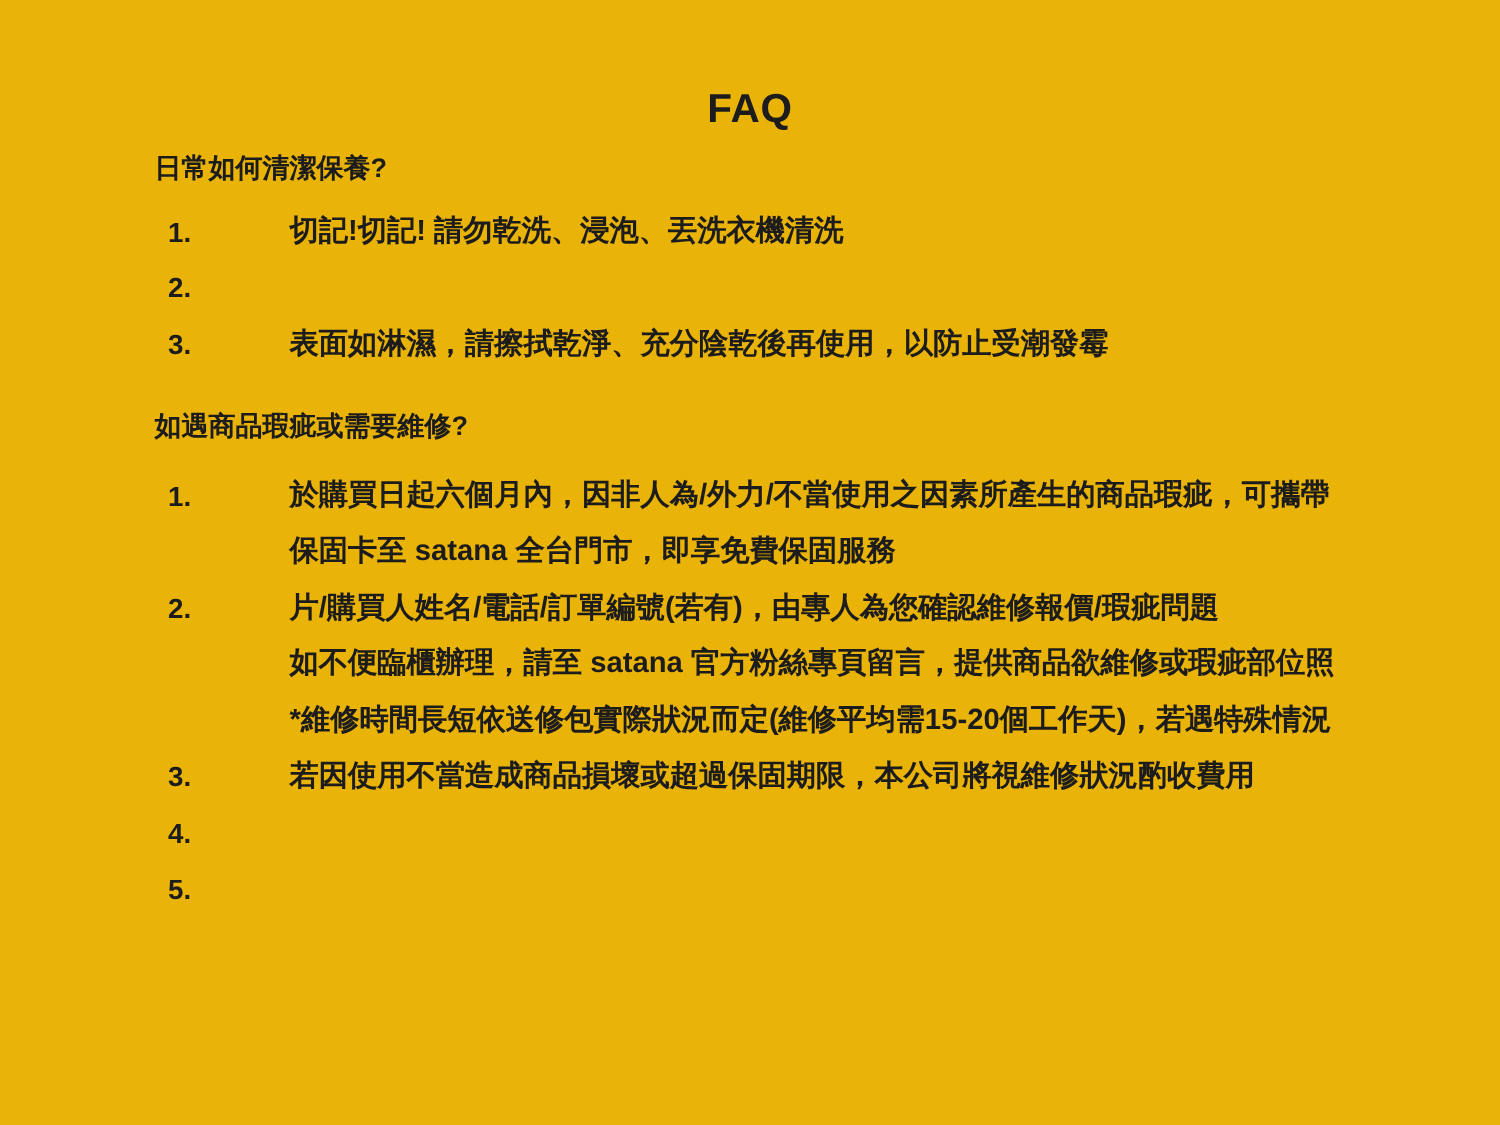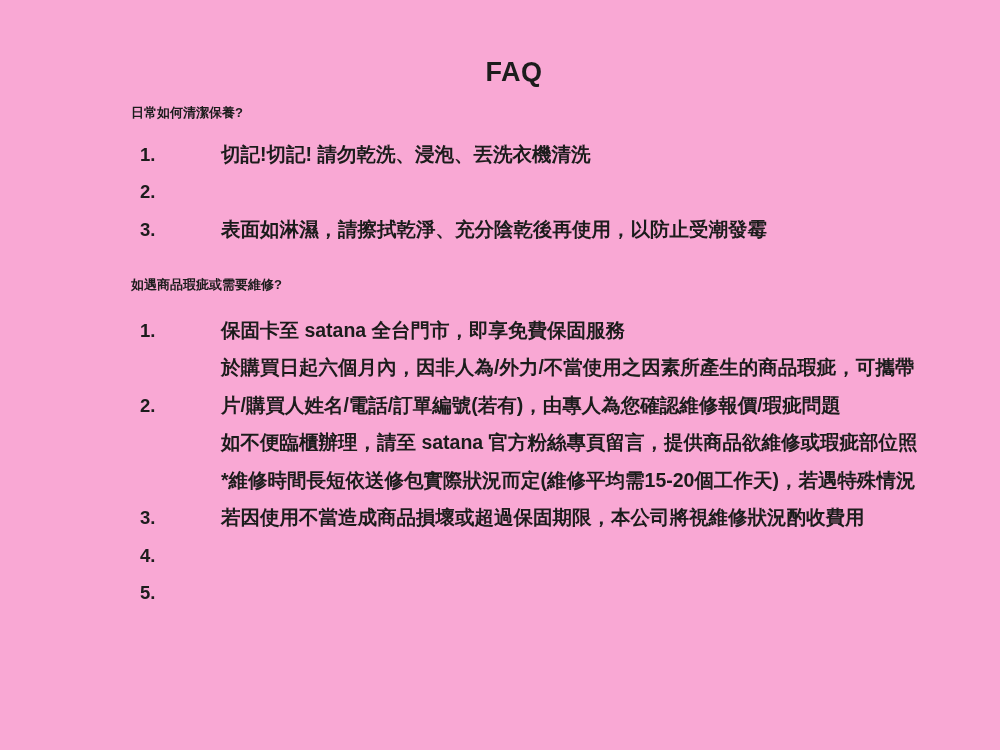--- a/index.html
+++ b/index.html
@@ -1,40 +1,39 @@
 <!DOCTYPE html>
 <html lang="zh-Hant"><head>
 <meta charset="utf-8">
 <style>
   html, body { margin: 0; padding: 0; }
   .page {
     position: relative;
     width: 1000px;
     height: 750px;
-    background: #f9a8d4;
+    background: #eab308;
     color: #1c1c1c;
     font-family: "Liberation Sans", "DejaVu Sans", sans-serif;
     font-weight: bold;
     overflow: hidden;
     box-sizing: border-box;
-    padding-left: 28px;
   }
   .title {
     margin: 0;
     padding-top: 55px;
     text-align: center;
     font-size: 27px;
     line-height: 35px;
     letter-spacing: 0.5px;
   }
   .section { margin: 0; }
   .section-heading {
     margin: 0;
     padding-left: 103px;
-    font-size: 13px;
+    font-size: 18px;
     line-height: 37.5px;
   }
   .section-care .section-heading { margin-top: 4px; margin-bottom: 4px; }
   .section-repair .section-heading { margin-top: 18px; margin-bottom: 8px; }
   .faq-list {
     list-style: none;
     margin: 0;
     padding: 0;
   }
   .faq-item {
@@ -79,22 +78,22 @@
       </li>
     </ol>
   </section>
 
   <section class="section section-repair">
     <h2 class="section-heading">如遇商品瑕疵或需要維修?</h2>
     <ol class="faq-list">
       <li class="faq-item">
         <span class="item-number">1.</span>
         <div class="item-text">
+          <span class="line">於購買日起六個月內，因非人為/外力/不當使用之因素所產生的商品瑕疵，可攜帶</span>
           <span class="line">保固卡至 satana 全台門市，即享免費保固服務</span>
-          <span class="line">於購買日起六個月內，因非人為/外力/不當使用之因素所產生的商品瑕疵，可攜帶</span>
         </div>
       </li>
       <li class="faq-item">
         <span class="item-number">2.</span>
         <div class="item-text">
           <span class="line">片/購買人姓名/電話/訂單編號(若有)，由專人為您確認維修報價/瑕疵問題</span>
           <span class="line">如不便臨櫃辦理，請至 satana 官方粉絲專頁留言，提供商品欲維修或瑕疵部位照</span>
           <span class="line">*維修時間長短依送修包實際狀況而定(維修平均需15-20個工作天)，若遇特殊情況</span>
         </div>
       </li>

